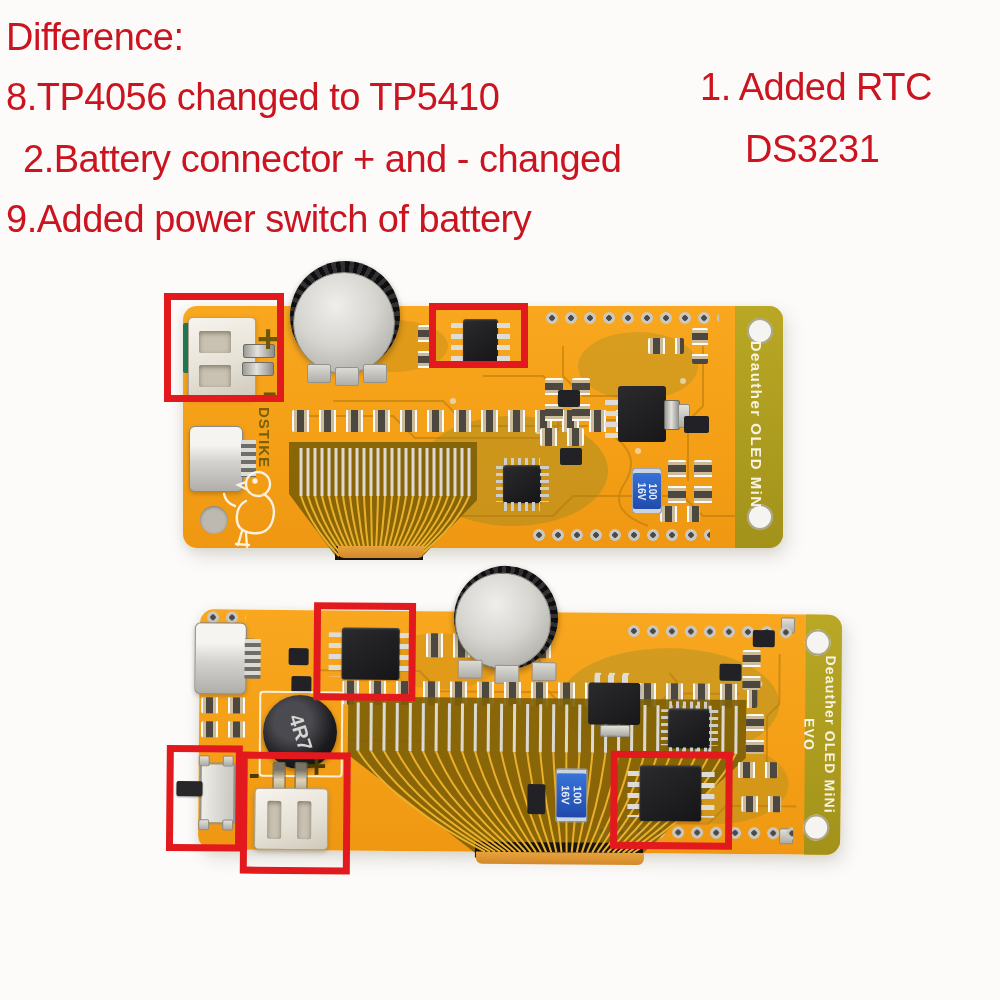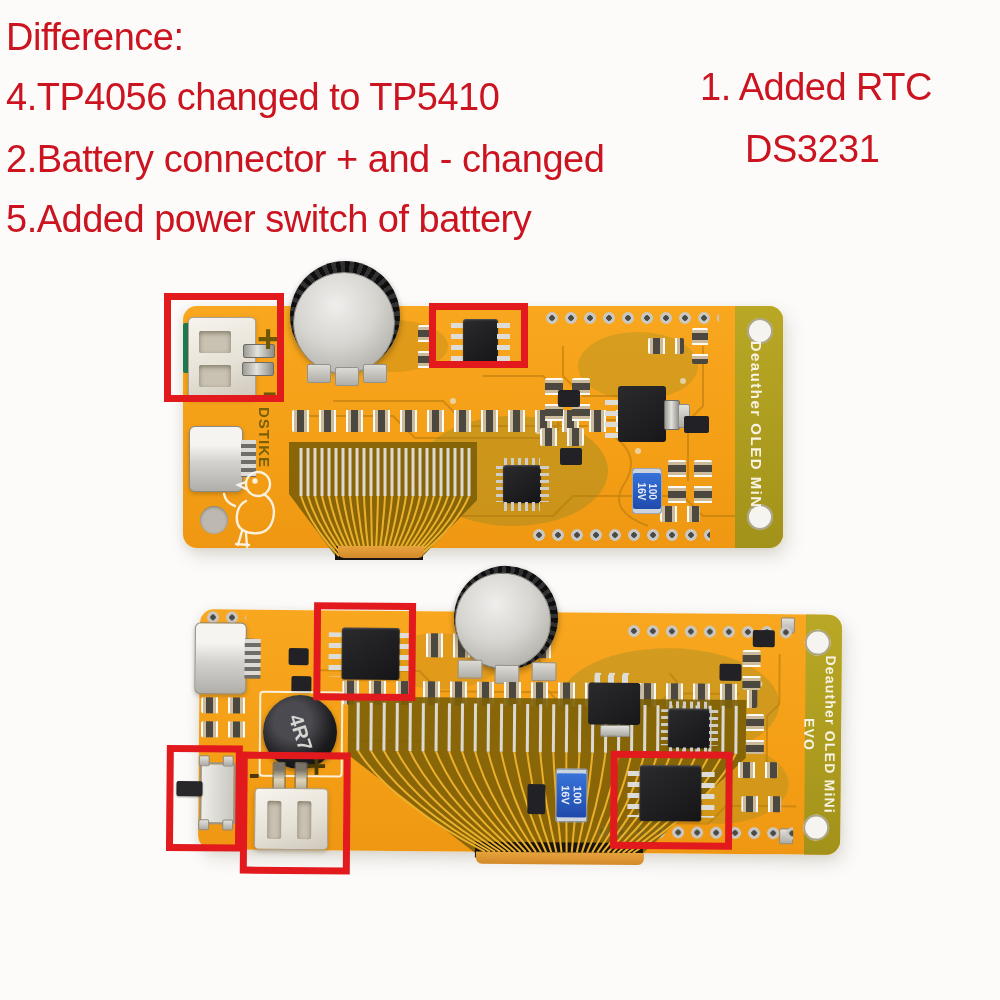--- a/index.html
+++ b/index.html
@@ -49,23 +49,23 @@
   .vlabel>span{transform:rotate(90deg);white-space:nowrap;color:#f7f3e4;font-weight:bold;}
   .silk{position:absolute;color:#6d5606;font-weight:bold;line-height:1;}
   .silk-dark{position:absolute;color:#4c3a05;font-weight:bold;line-height:1;}
   .flextab{position:absolute;background:linear-gradient(180deg,#e8a33c,#d2892a);border-radius:0 0 6px 6px;}
   svg{position:absolute;overflow:visible;}
 </style>
 </head>
 <body>
 
 <div class="note" style="left:6px;top:16px;">Difference:</div>
-<div class="note" style="left:6px;top:76px;">4.TP4056 changed to TP5410</div>
-<div class="note" style="left:6px;top:138px;">2.Battery connector + and - changed</div>
-<div class="note" style="left:6px;top:198px;">5.Added power switch of battery</div>
+<div class="note" style="left:6px;top:76px;">8.TP4056 changed to TP5410</div>
+<div class="note" style="left:23px;top:138px;">2.Battery connector + and - changed</div>
+<div class="note" style="left:6px;top:198px;">9.Added power switch of battery</div>
 <div class="note" style="left:700px;top:66px;">1. Added RTC</div>
 <div class="note" style="left:745px;top:128px;">DS3231</div>
 
 <div class="board" style="left:183px;top:306px;width:600px;height:242px;">
 
   <svg width="600" height="242" viewBox="0 0 600 242">
     <ellipse cx="330" cy="165" rx="95" ry="55" fill="#8e8a25" opacity="0.38"></ellipse>
     <ellipse cx="455" cy="60" rx="60" ry="34" fill="#8e8a25" opacity="0.3"></ellipse>
     <ellipse cx="210" cy="40" rx="55" ry="26" fill="#9a7a10" opacity="0.25"></ellipse>
     <g fill="none" stroke="#b5790d" stroke-width="2" opacity="0.55">

